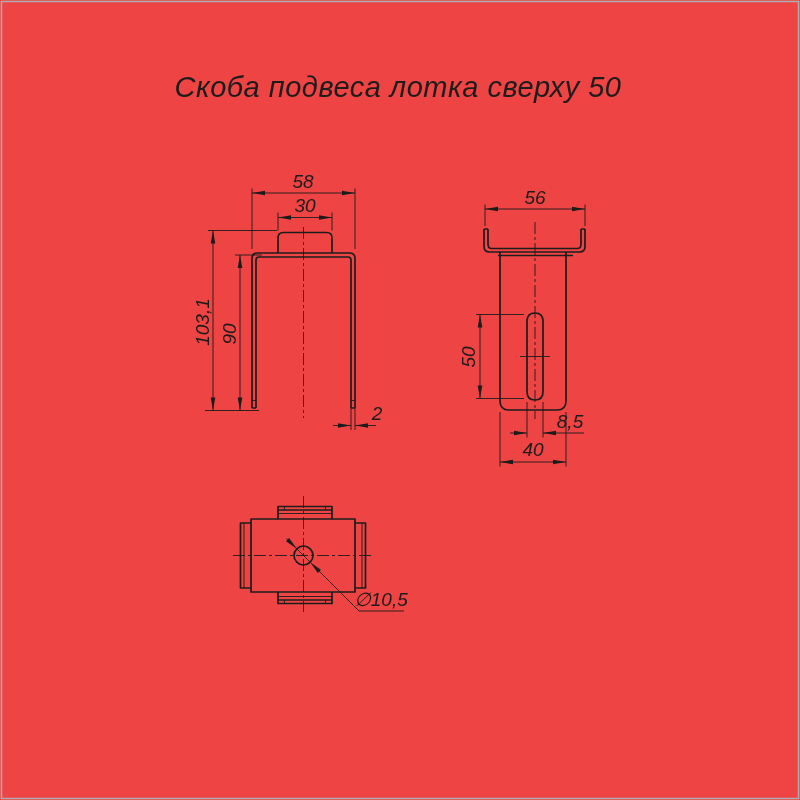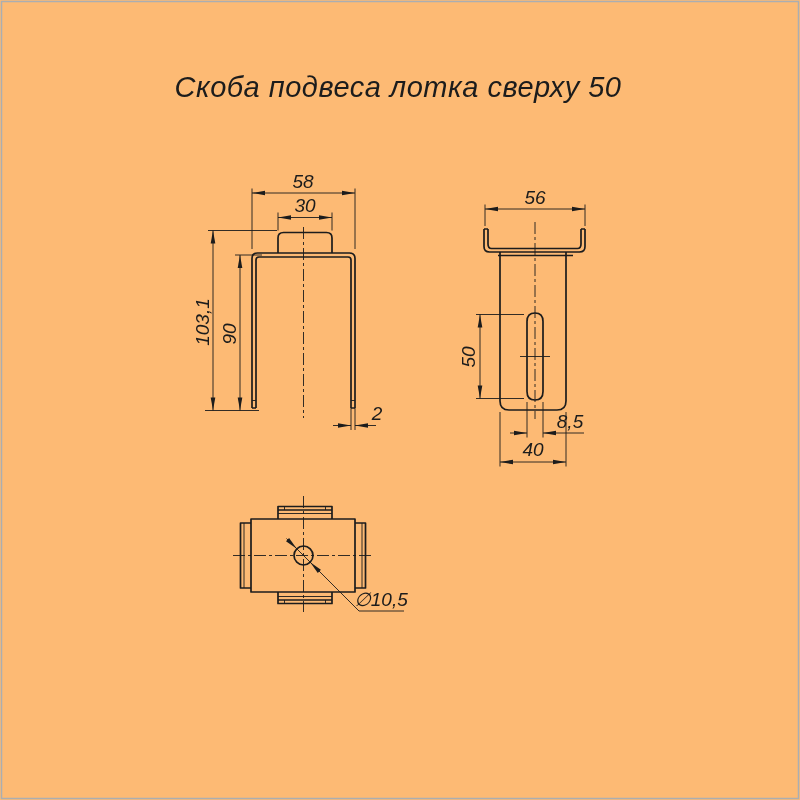--- a/index.html
+++ b/index.html
@@ -1,19 +1,19 @@
 <!DOCTYPE html>
 <html><head>
 <meta charset="utf-8">
 <style>
   html,body{margin:0;padding:0;background:#ffffff;}
   .page{
     position:relative;
     width:800px;height:800px;
-    background:#fdba74;
+    background:#ef4444;
     font-family:"Liberation Sans", sans-serif;
     overflow:hidden;
   }
   svg{display:block;}
   text{
     font-family:"Liberation Sans", sans-serif;
     font-style:italic;
     fill:#1c1c1c;
   }
   .title-text{font-size:29px;letter-spacing:0.5px;}

